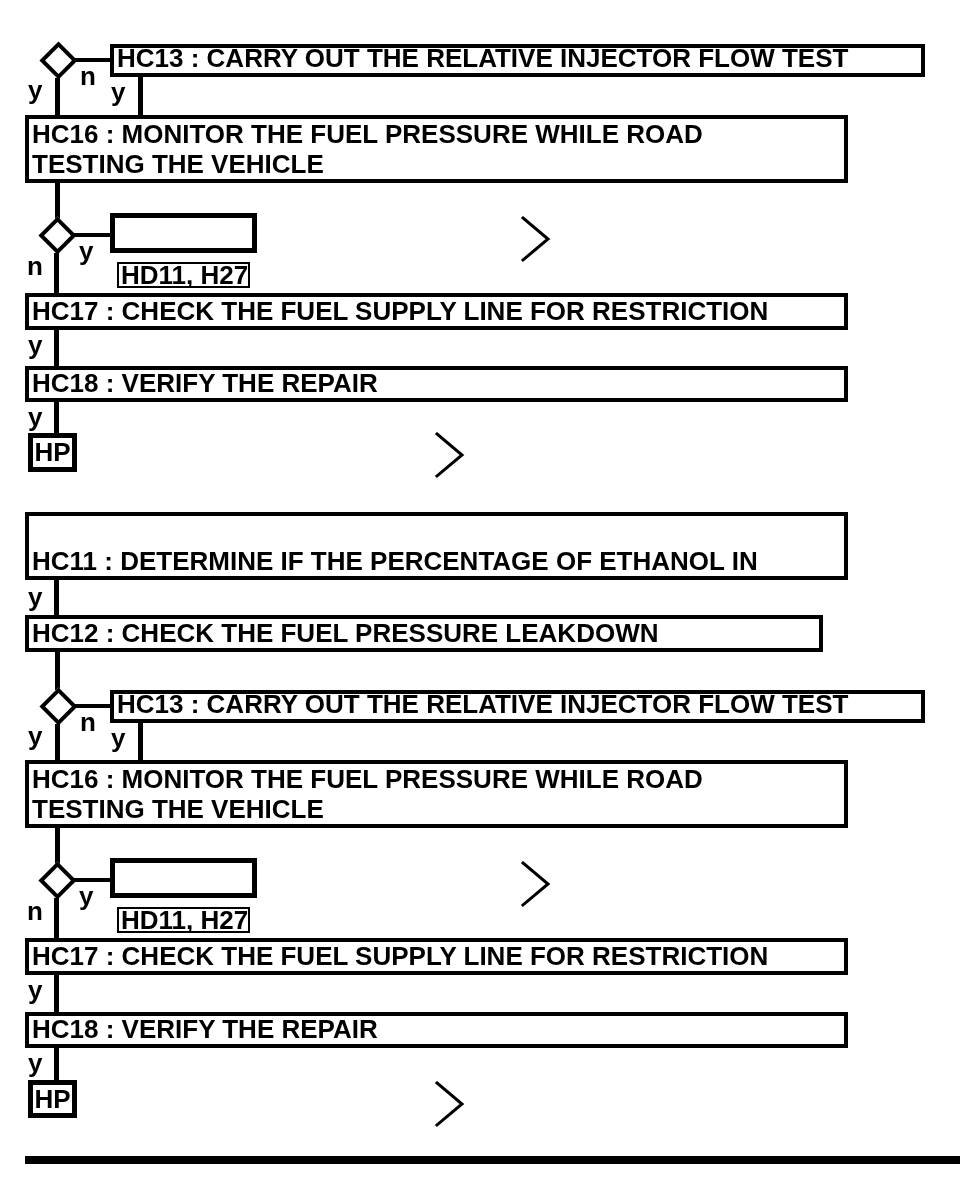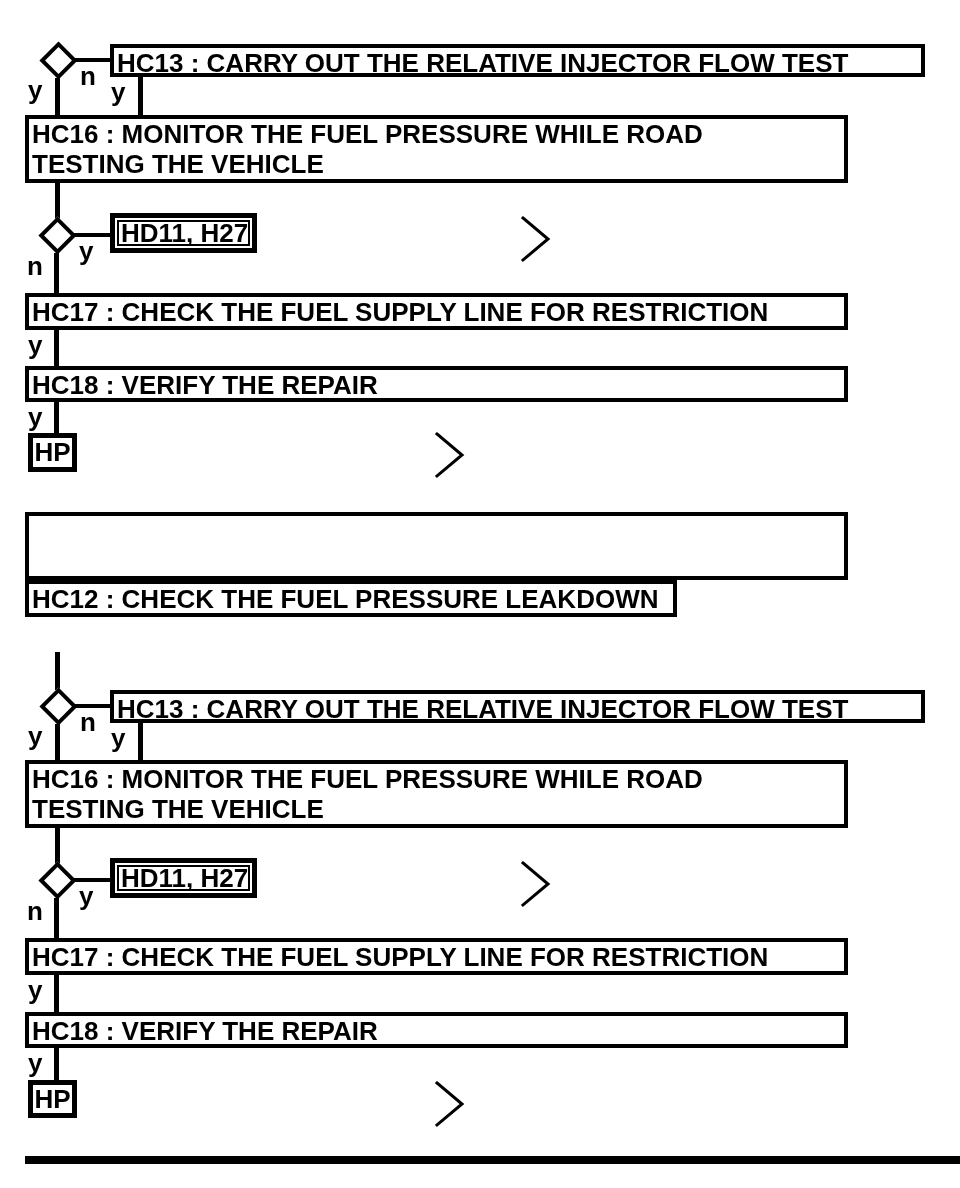--- a/index.html
+++ b/index.html
@@ -1,28 +1,28 @@
 <!DOCTYPE html>
 <html><head>
 <meta charset="utf-8">
 <style>
   html,body{margin:0;padding:0;background:#ffffff;}
   .canvas{position:relative;width:960px;height:1188px;background:#ffffff;
           font-family:"Liberation Sans",sans-serif;font-weight:bold;color:#000;overflow:hidden;}
   .pbox{position:absolute;border:4px solid #000;background:#fff;box-sizing:border-box;
-        display:flex;flex-direction:column;justify-content:flex-start;padding-left:3px;
+        display:flex;flex-direction:column;justify-content:flex-end;padding-left:3px;
         font-size:26px;line-height:30px;white-space:nowrap;}
   .vline{position:absolute;width:5px;background:#000;}
   .hline{position:absolute;height:4px;background:#000;}
   .lbl{position:absolute;font-size:26px;line-height:26px;}
   .diamond{position:absolute;width:27px;height:27px;border:4px solid #000;background:#fff;
            box-sizing:border-box;transform:rotate(45deg);}
   .dbox{position:absolute;border:5px solid #000;background:#fff;box-sizing:border-box;padding:2px;}
   .dbox-inner{border:2px solid #000;height:100%;box-sizing:border-box;display:flex;
-              align-items:center;padding:0 2px;font-size:26px;line-height:22px;white-space:nowrap;}
+              align-items:center;padding:0 2px;font-size:26px;line-height:22px;white-space:nowrap;margin-top:42px;}
   .hpbox{position:absolute;border:5px solid #000;background:#fff;box-sizing:border-box;
          display:flex;align-items:center;justify-content:center;font-size:26px;}
   .chev{position:absolute;}
   .rule{position:absolute;background:#000;}
 </style>
 </head>
 <body>
 
 <div class="canvas">
 
@@ -68,25 +68,26 @@
   <div class="vline" style="left:54px;top:402px;height:31px;"></div>
 
   <div class="hpbox" style="left:28px;top:433px;width:49px;height:39px;">
     <div>HP</div>
   </div>
   <svg class="chev" style="left:435px;top:431px;" width="30" height="48" viewBox="0 0 30 48">
     <polyline points="2,3 27,24 2,45" fill="none" stroke="#000" stroke-width="3" stroke-linecap="square"></polyline>
   </svg>
 
   <div class="pbox" style="left:25px;top:512px;width:823px;height:68px;">
+    <div>HC11 : DETERMINE IF THE PERCENTAGE OF ETHANOL IN</div>
   </div>
   <div class="lbl" style="left:28px;top:584px;">y</div>
   <div class="vline" style="left:54px;top:580px;height:35px;"></div>
 
-  <div class="pbox" style="left:25px;top:580px;width:652px;height:37px;">
+  <div class="pbox" style="left:25px;top:615px;width:798px;height:37px;">
     <div>HC12 : CHECK THE FUEL PRESSURE LEAKDOWN</div>
   </div>
   <div class="vline" style="left:55px;top:652px;height:38px;"></div>
 
   <div class="diamond" style="left:45px;top:693px;"></div>
   <div class="hline" style="left:74px;top:704px;width:38px;"></div>
   <div class="pbox" style="left:110px;top:690px;width:815px;height:33px;">
     <div>HC13 : CARRY OUT THE RELATIVE INJECTOR FLOW TEST</div>
   </div>
   <div class="lbl" style="left:28px;top:723px;">y</div>

